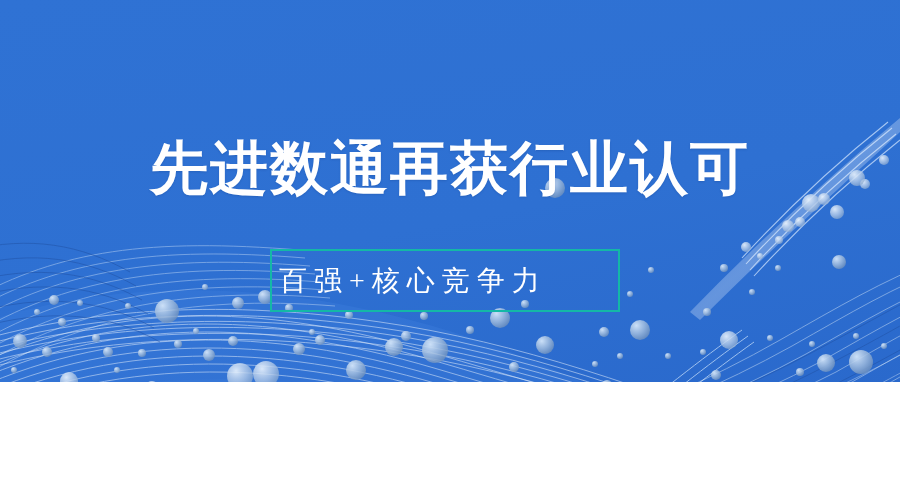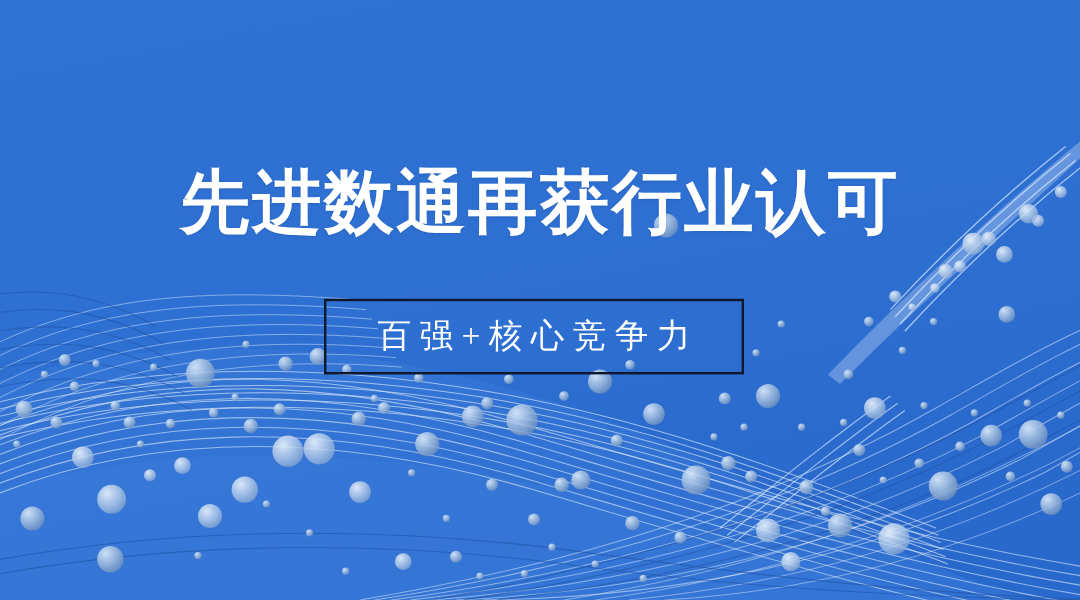--- a/index.html
+++ b/index.html
@@ -3,21 +3,21 @@
 <meta charset="utf-8">
 <style>
   html, body {
     margin: 0;
     padding: 0;
     background: #ffffff;
   }
   #banner {
     position: relative;
     width: 900px;
-    height: 500px;
+    height: 382px;
     overflow: hidden;
     background: #2f72d4;
     font-family: "Liberation Serif", "DejaVu Serif", serif;
     user-select: none;
   }
   #bg-art {
     position: absolute;
     inset: 0;
     width: 900px;
     height: 500px;
@@ -42,25 +42,24 @@
     font-family: "Liberation Serif", "DejaVu Serif", serif;
     white-space: nowrap;
     text-shadow: 0 1px 2px rgba(20,60,130,0.25);
   }
   #subtitle-box {
     position: absolute;
     left: 270px;
     top: 249px;
     width: 350px;
     height: 63px;
-    border: 2px solid #0f172a;
+    border: 2px solid #14b8a6;
     box-sizing: border-box;
     display: flex;
     align-items: center;
-    justify-content: center;
   }
   #subtitle-text {
     color: #ffffff;
     font-size: 28px;
     line-height: 1;
     font-weight: 500;
     letter-spacing: 7px;
     text-indent: 7px;
     font-family: "Liberation Serif", "DejaVu Serif", serif;
     white-space: nowrap;

